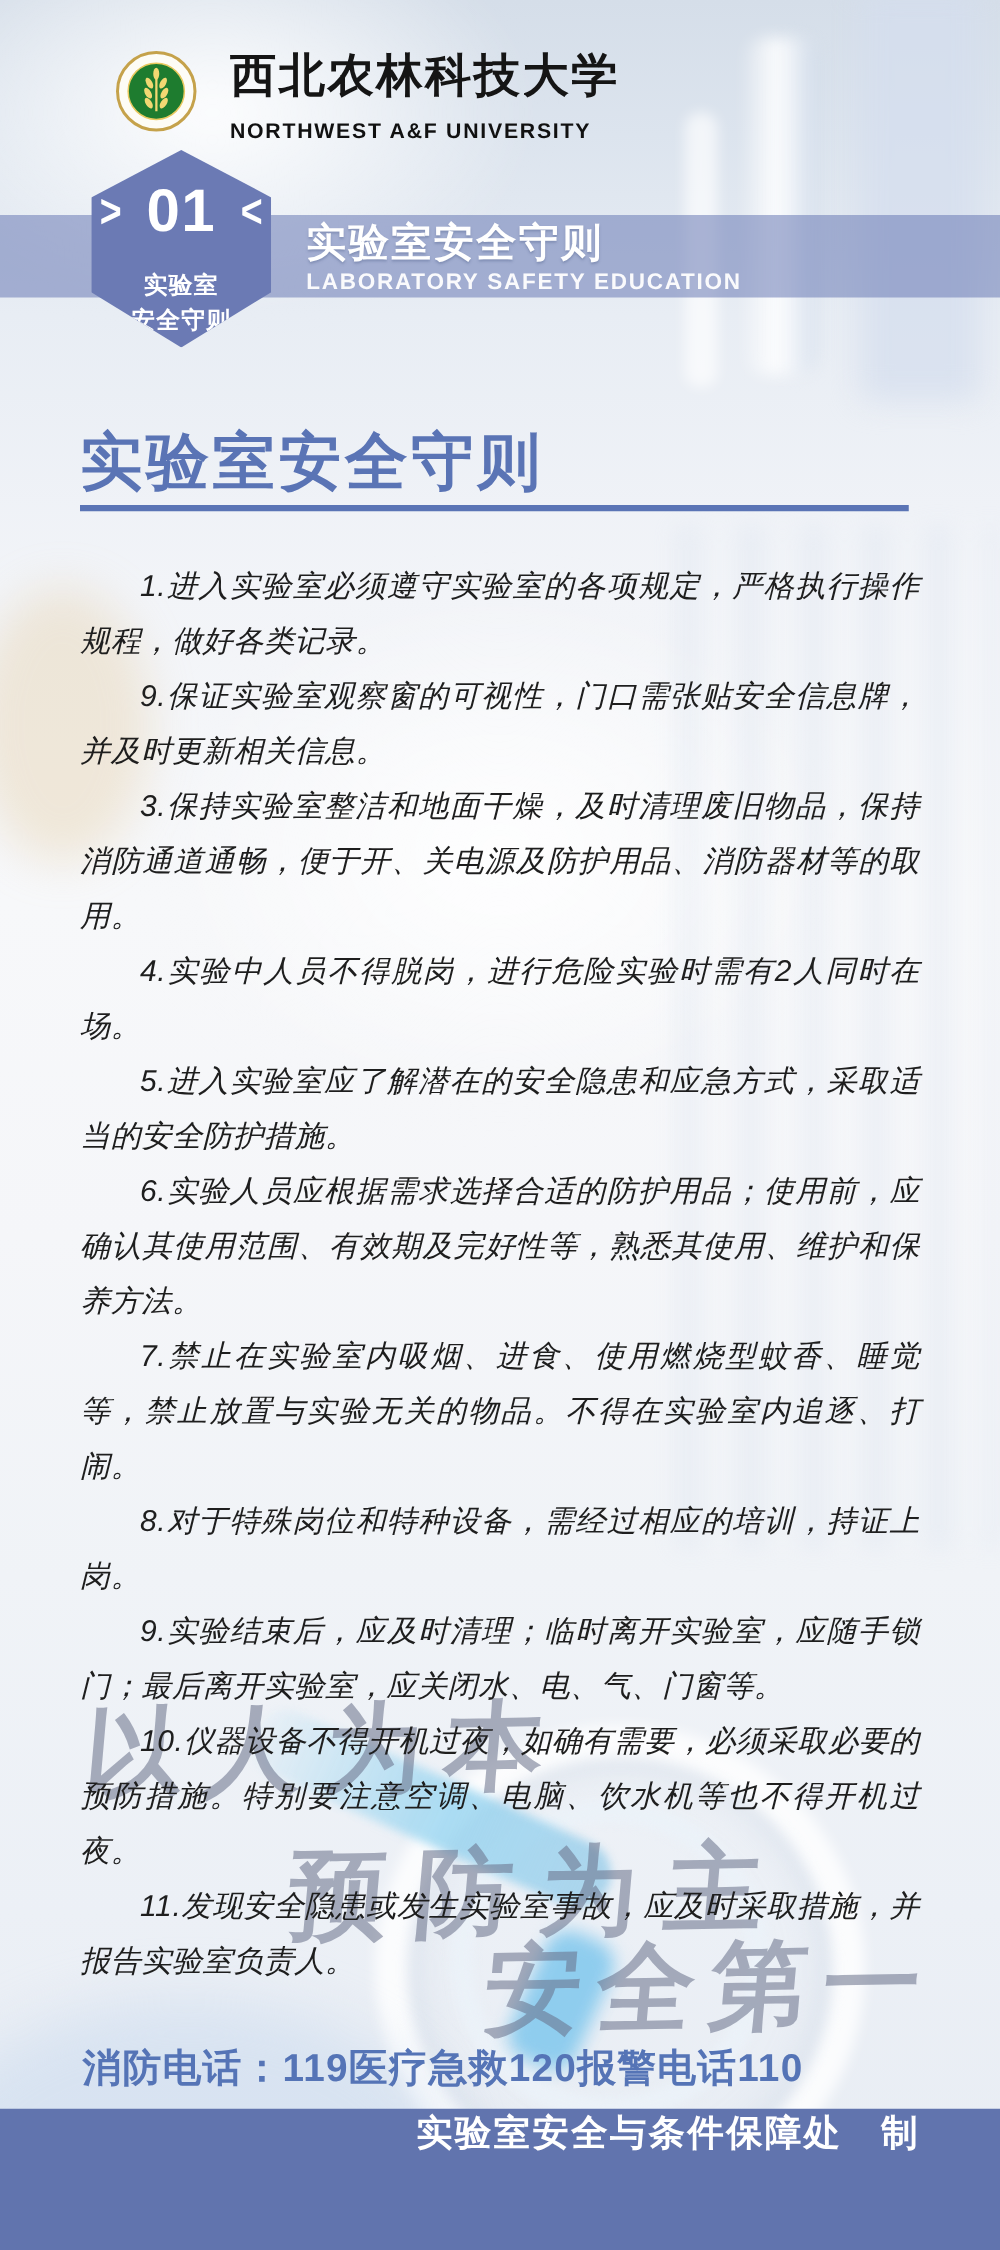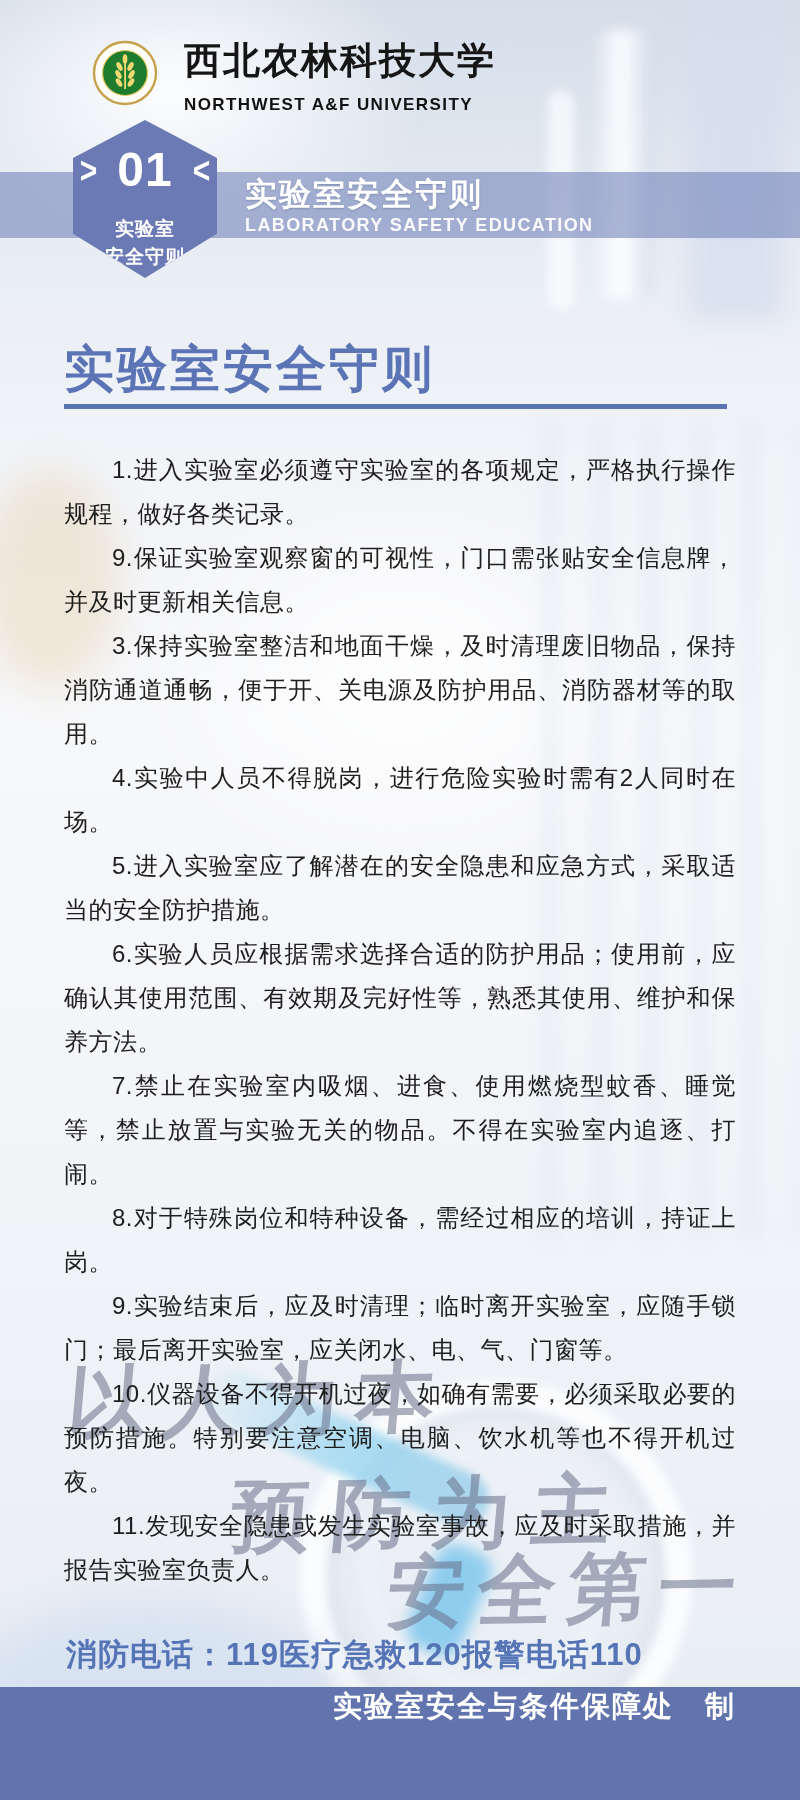--- a/index.html
+++ b/index.html
@@ -56,21 +56,21 @@
   .hex-number{font-weight:900;font-size:48px;margin:0 20px;letter-spacing:1px;}
   .hex-label{color:#fff;font-weight:700;font-size:19px;line-height:25px;margin-top:3px;letter-spacing:1px;}
   .hex-label.first{margin-top:22px;}
 
   
   .page-title{position:absolute;left:64px;top:336px;margin:0;font-size:50px;font-weight:900;
     color:#5a74b5;letter-spacing:3px;z-index:3;}
   .title-underline{position:absolute;left:64px;top:404px;width:663px;height:5px;background:#5a74b5;z-index:3;}
 
   
-  .rules{position:absolute;left:64px;top:448px;width:672px;z-index:3;color:#1e1e1e;}
+  .rules{position:absolute;left:64px;top:448px;width:672px;z-index:3;color:#1e1e1e;font-style:italic;}
   .rules p{margin:0;font-size:24px;line-height:44px;text-align:justify;text-indent:2em;
     font-weight:500;letter-spacing:.5px;}
 
   
   .wm{position:absolute;z-index:2;font-family:"DejaVu Serif","Liberation Serif",serif;font-weight:700;
     color:rgba(104,112,136,.55);font-size:78px;transform:skewX(-6deg) rotate(-1deg);white-space:nowrap;}
   .wm1{left:68px;top:1348px;letter-spacing:18px;}
   .wm2{left:232px;top:1462px;letter-spacing:22px;}
   .wm3{left:388px;top:1538px;letter-spacing:12px;}
 

